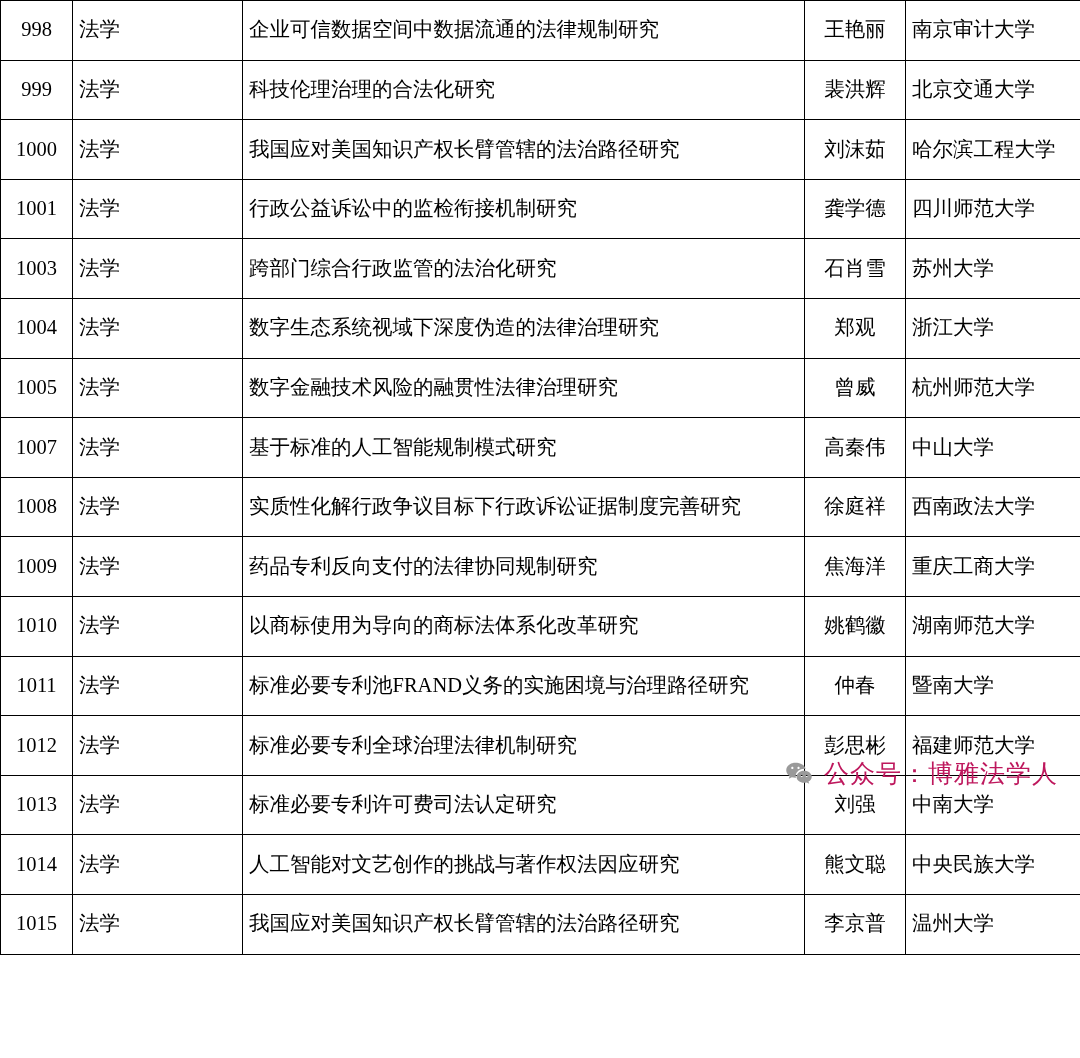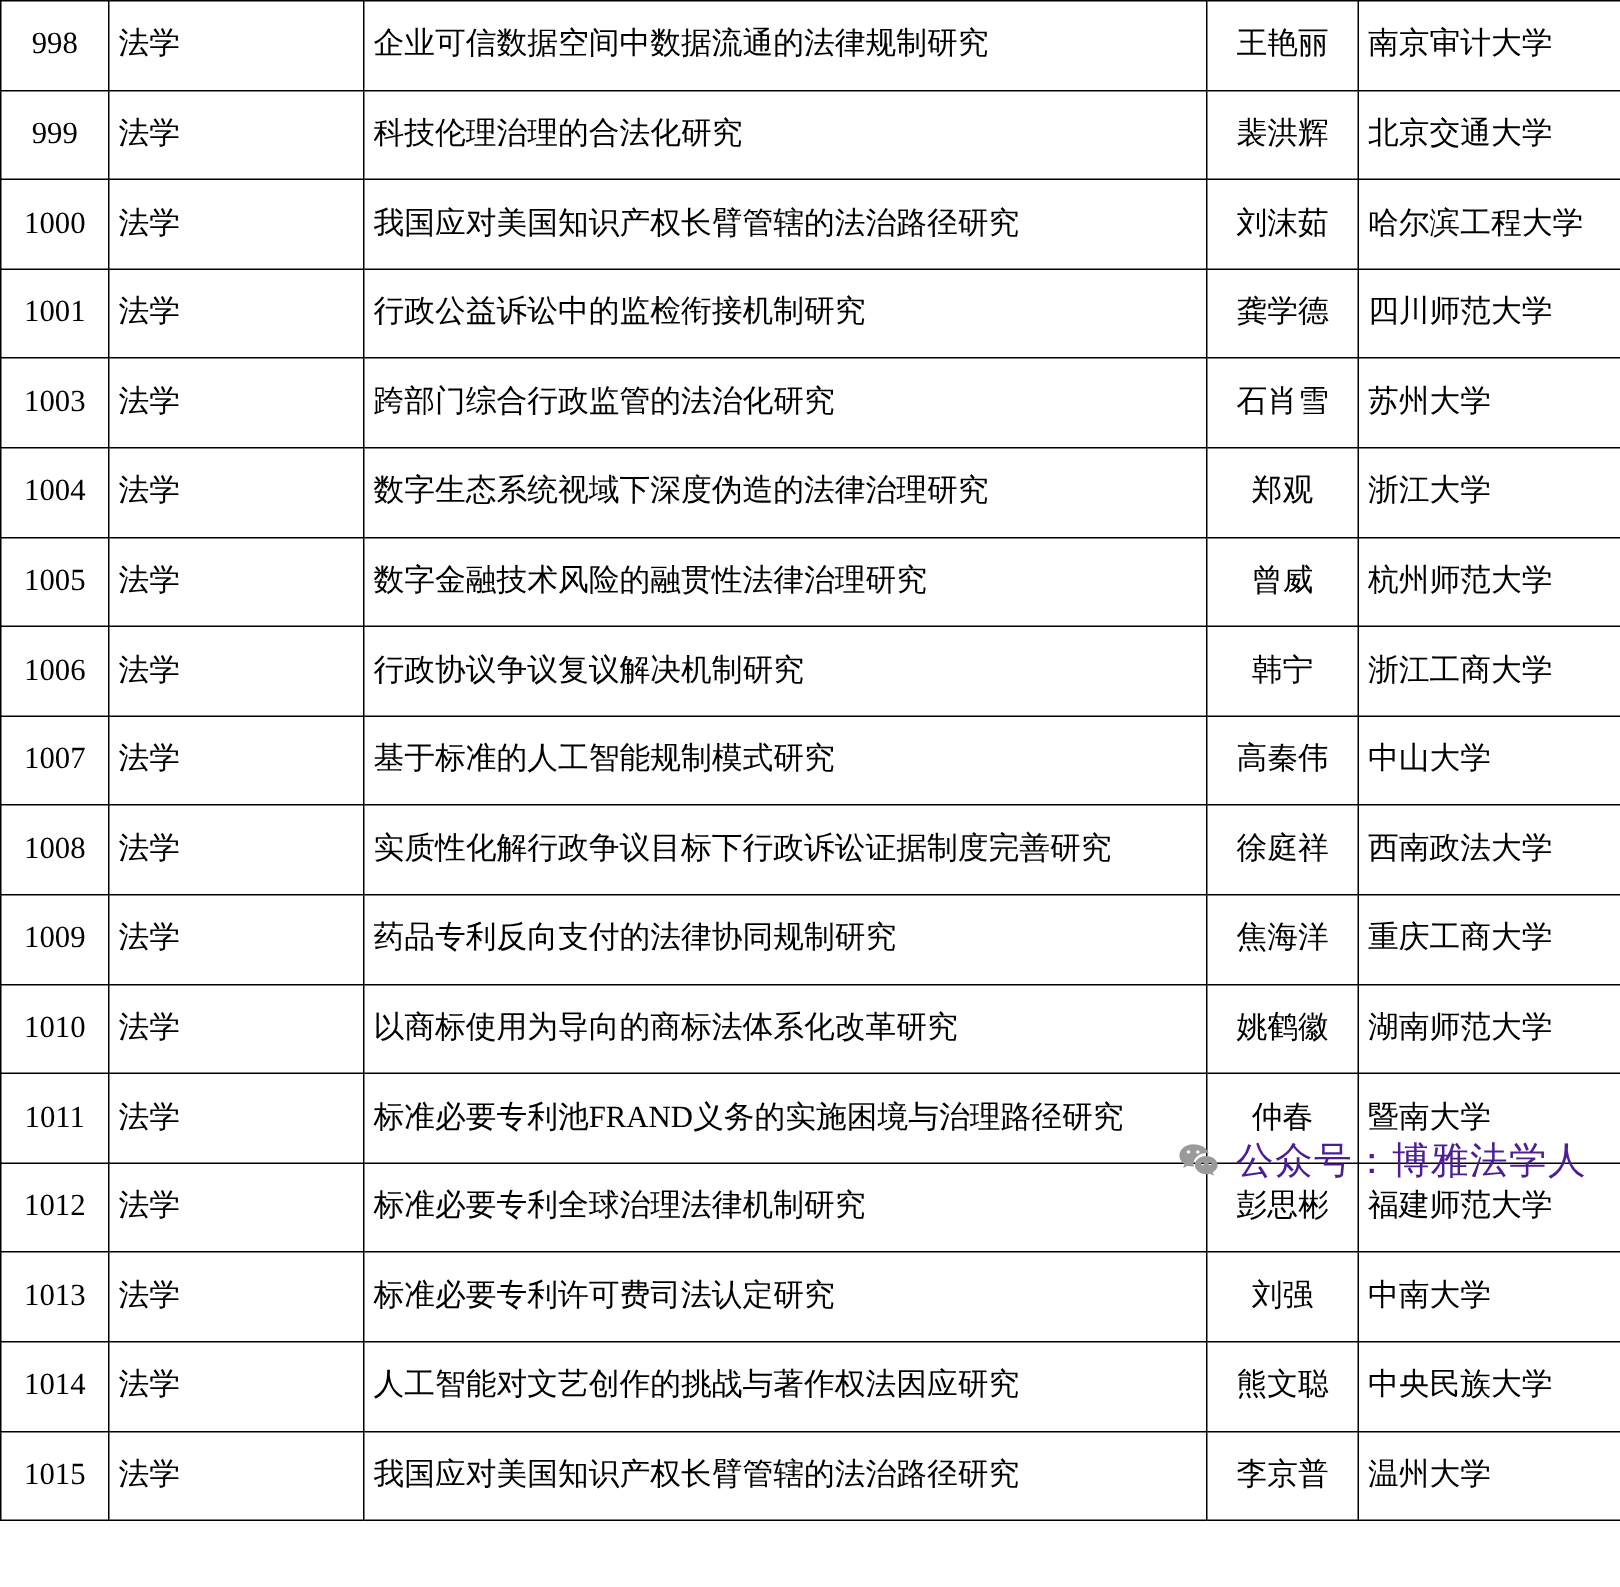--- a/index.html
+++ b/index.html
@@ -52,21 +52,21 @@
   tr:first-child td { border-top: 1px solid #000000; }
 
   
   .watermark {
     position: absolute;
     right: 22px;
     bottom: 18px;
     display: flex;
     align-items: center;
     gap: 10px;
-    color: #4c1d95;
+    color: #be185d;
     font-size: 25px;
     font-family: "Liberation Sans", sans-serif;
     letter-spacing: 1px;
     pointer-events: none;
     user-select: none;
     z-index: 5;
   }
   .watermark .wechat-icon {
     width: 30px;
     height: 30px;
@@ -133,27 +133,20 @@
           <td class="org">浙江大学</td>
         </tr>
         <tr>
           <td class="id">1005</td>
           <td class="disc">法学</td>
           <td class="title">数字金融技术风险的融贯性法律治理研究</td>
           <td class="author">曾威</td>
           <td class="org">杭州师范大学</td>
         </tr>
         <tr>
-          <td class="id">1006</td>
-          <td class="disc">法学</td>
-          <td class="title">行政协议争议复议解决机制研究</td>
-          <td class="author">韩宁</td>
-          <td class="org">浙江工商大学</td>
-        </tr>
-        <tr>
           <td class="id">1007</td>
           <td class="disc">法学</td>
           <td class="title">基于标准的人工智能规制模式研究</td>
           <td class="author">高秦伟</td>
           <td class="org">中山大学</td>
         </tr>
         <tr>
           <td class="id">1008</td>
           <td class="disc">法学</td>
           <td class="title">实质性化解行政争议目标下行政诉讼证据制度完善研究</td>

